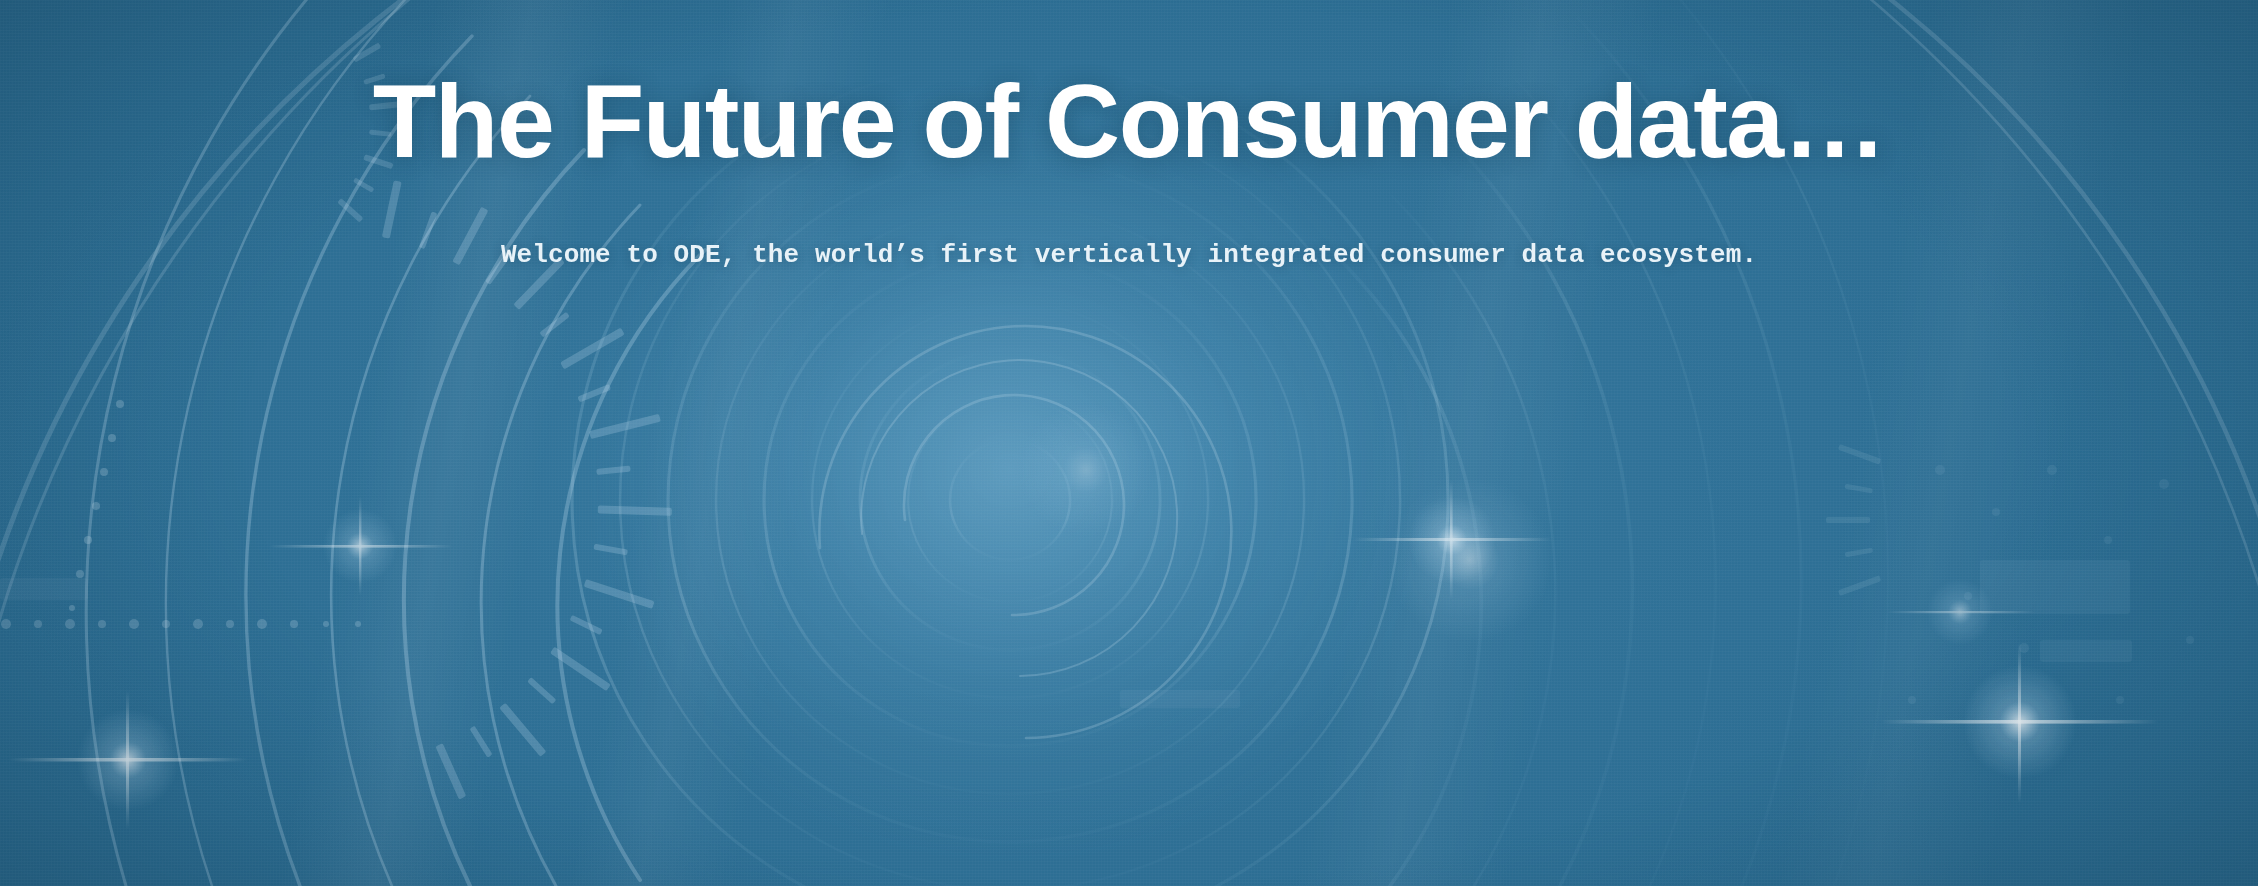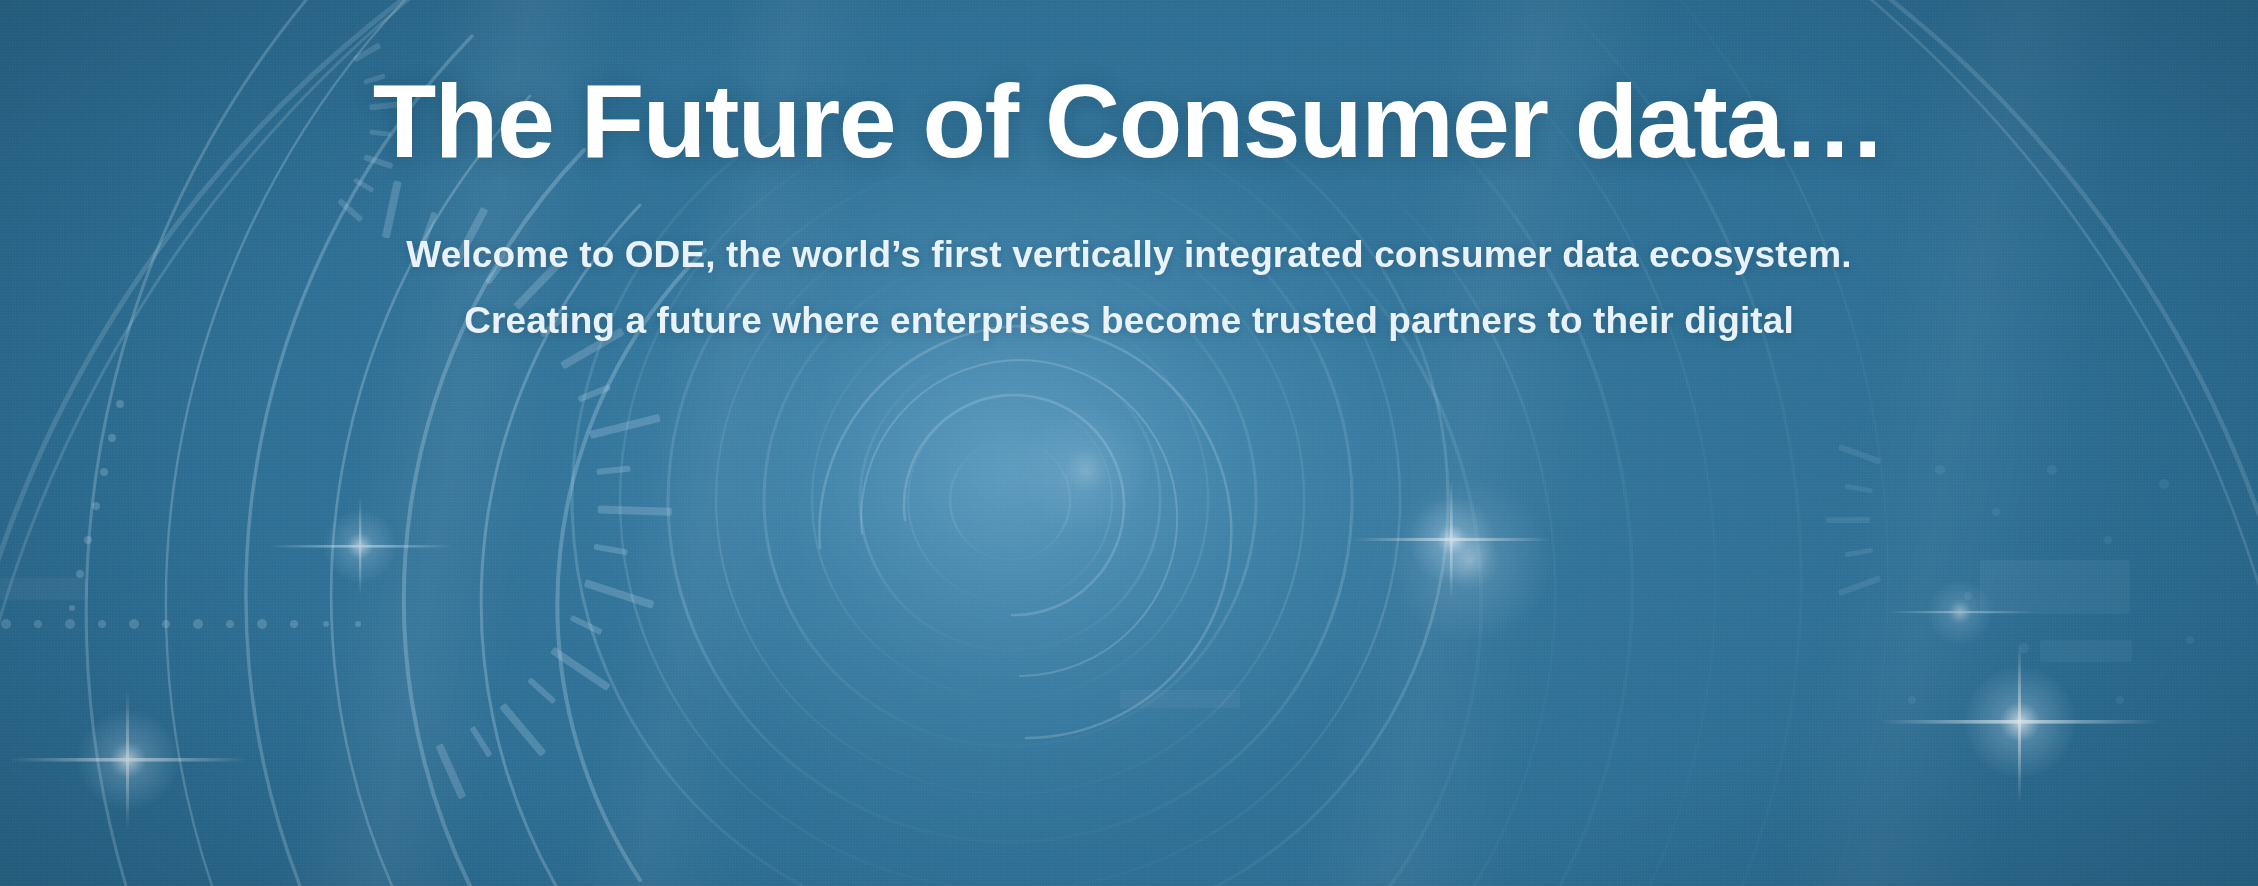--- a/index.html
+++ b/index.html
@@ -79,23 +79,23 @@
     line-height:114px;
     letter-spacing:-1.5px;
     max-width:2180px;
     text-shadow:0 2px 22px rgba(10,45,66,.30);
   }
   .headline .hl-line{ display:block; white-space:nowrap; }
 
   .subtitle{
     margin-top:44px;
     color:#E8F2F8;
-    font-family:Liberation Sans, sans-serif;
+    font-family:Liberation Mono, monospace;
     font-weight:600;
-    font-size:37px;
+    font-size:26px;
     line-height:66px;
     letter-spacing:.1px;
     max-width:1760px;
     text-shadow:0 1px 10px rgba(10,45,66,.25);
   }
   .subtitle .sub-line{ display:block; white-space:nowrap; }
 </style>
 </head>
 <body>
 
@@ -422,17 +422,16 @@
   <div class="bg-layer bg-vignette"></div>
 
   <div class="content">
 
     <h1 class="headline">
       <span class="hl-line">The Future of Consumer data…</span>
     </h1>
 
     <p class="subtitle">
       <span class="sub-line">Welcome to ODE, the world’s first vertically integrated consumer data ecosystem.</span>
-      <span class="sub-line">Creating a future where enterprises become trusted partners to their digital</span>
     </p>
 
   </div>
 </div>
 
 </body></html>

